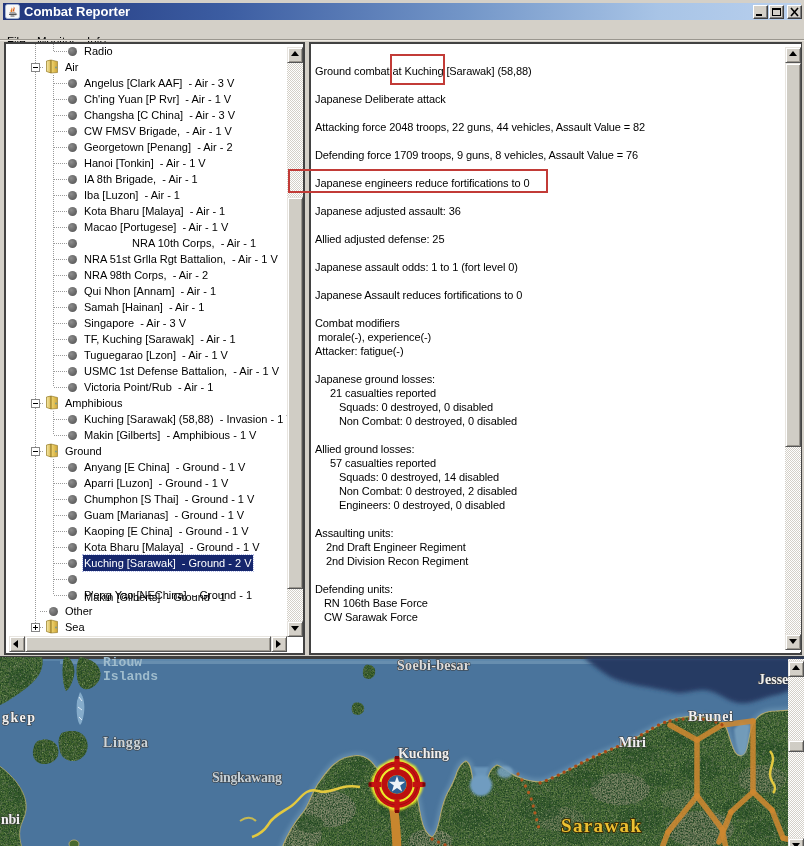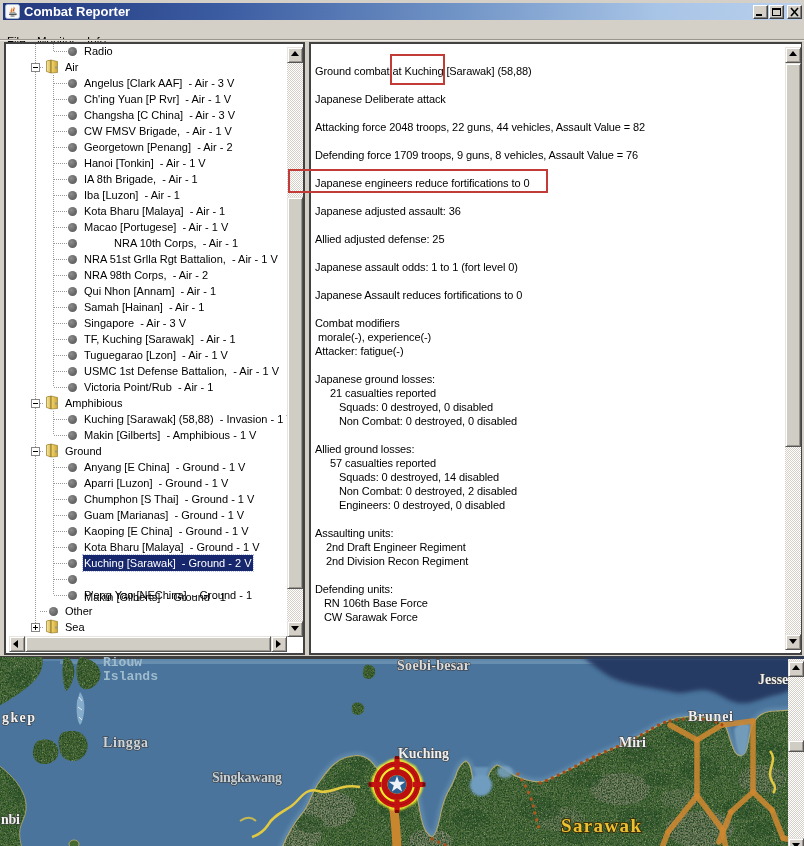--- a/index.html
+++ b/index.html
@@ -137,21 +137,21 @@
 <div class="dot" style="left:62px;top:147px;"></div>
 <div class="tl" style="left:78px;top:143px;">Iba [Luzon]  - Air - 1</div>
 <div class="hdot" style="left:48px;top:167px;width:13px;"></div>
 <div class="dot" style="left:62px;top:163px;"></div>
 <div class="tl" style="left:78px;top:159px;">Kota Bharu [Malaya]  - Air - 1</div>
 <div class="hdot" style="left:48px;top:183px;width:13px;"></div>
 <div class="dot" style="left:62px;top:179px;"></div>
 <div class="tl" style="left:78px;top:175px;">Macao [Portugese]  - Air - 1 V</div>
 <div class="hdot" style="left:48px;top:199px;width:13px;"></div>
 <div class="dot" style="left:62px;top:195px;"></div>
-<div class="tl" style="left:60px;top:191px;padding-left:48px;">NRA 10th Corps,  - Air - 1</div>
+<div class="tl" style="left:78px;top:191px;padding-left:48px;">NRA 10th Corps,  - Air - 1</div>
 <div class="hdot" style="left:48px;top:215px;width:13px;"></div>
 <div class="dot" style="left:62px;top:211px;"></div>
 <div class="tl" style="left:78px;top:207px;">NRA 51st Grlla Rgt Battalion,  - Air - 1 V</div>
 <div class="hdot" style="left:48px;top:231px;width:13px;"></div>
 <div class="dot" style="left:62px;top:227px;"></div>
 <div class="tl" style="left:78px;top:223px;text-align:center;">NRA 98th Corps,  - Air - 2</div>
 <div class="hdot" style="left:48px;top:247px;width:13px;"></div>
 <div class="dot" style="left:62px;top:243px;"></div>
 <div class="tl" style="left:78px;top:239px;">Qui Nhon [Annam]  - Air - 1</div>
 <div class="hdot" style="left:48px;top:263px;width:13px;"></div>

